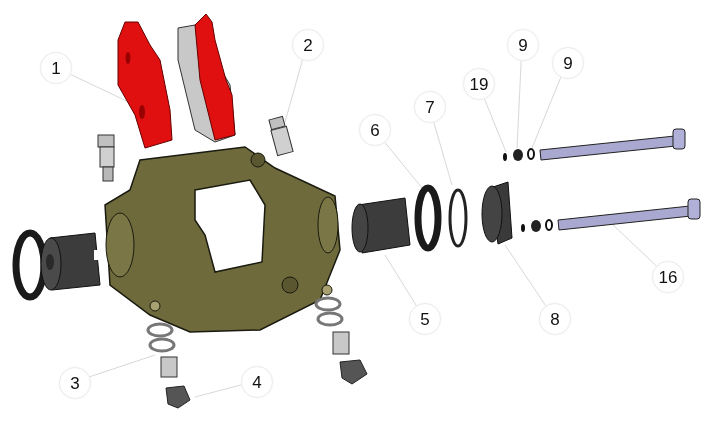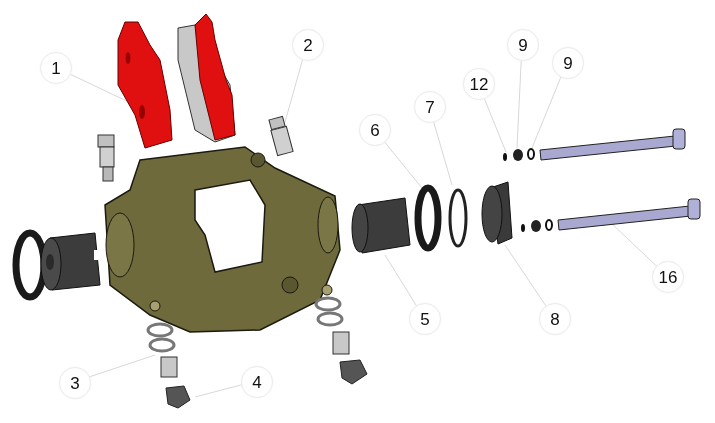--- a/index.html
+++ b/index.html
@@ -154,15 +154,15 @@
   <div class="callout" style="left:567px;top:62px">
       <span>9</span>
     </div>
   <div class="callout" style="left:667px;top:276px">
       <span>16</span>
     </div>
   <div class="callout" style="left:522px;top:44px">
       <span>9</span>
     </div>
   <div class="callout" style="left:478px;top:83px">
-      <span>12</span>
+      <span>19</span>
     </div>
 </div>
 
 </body></html>

